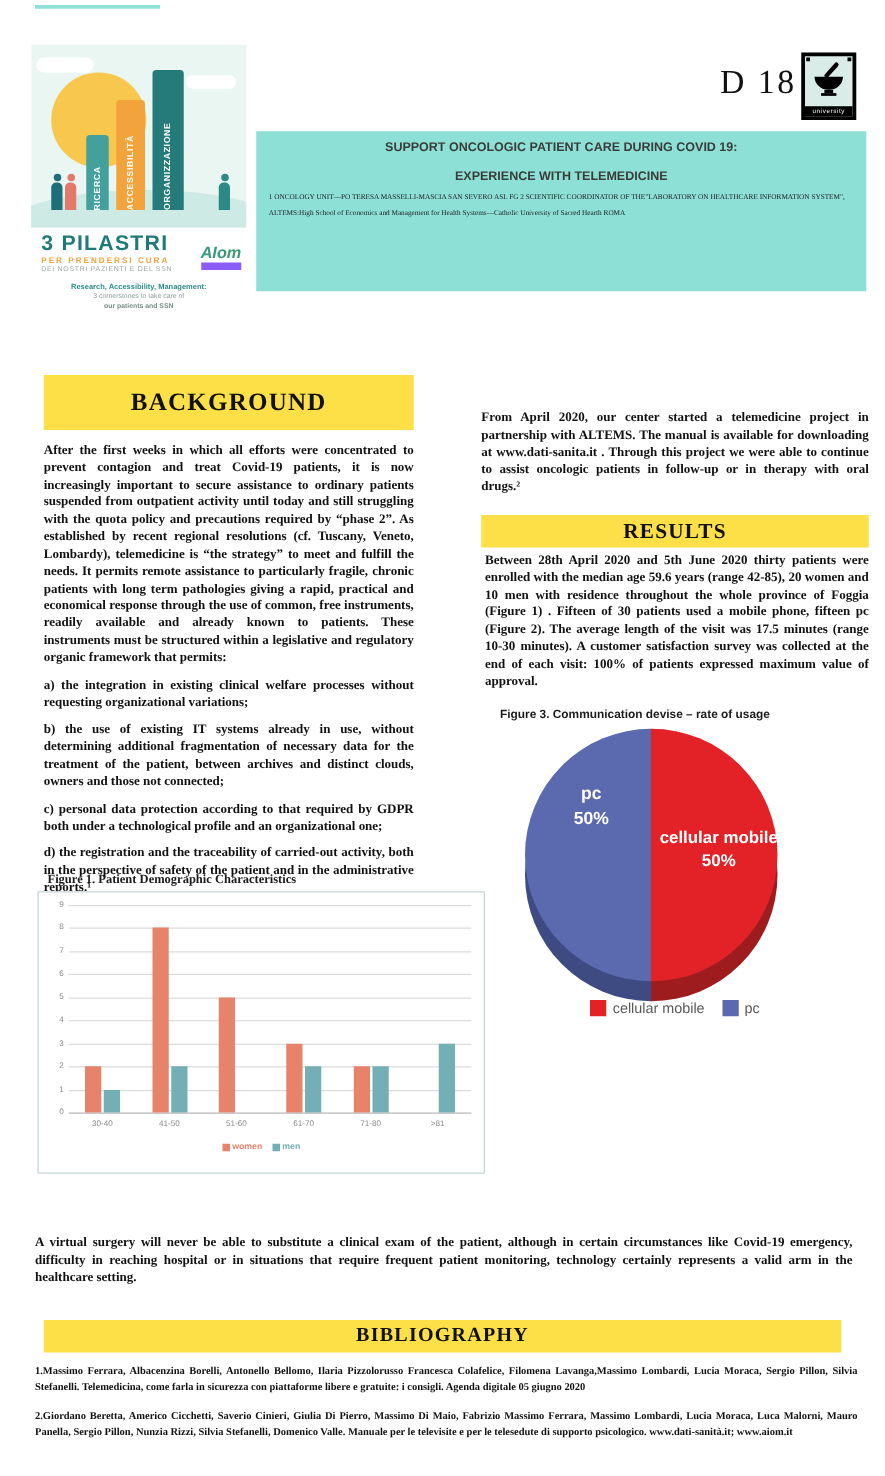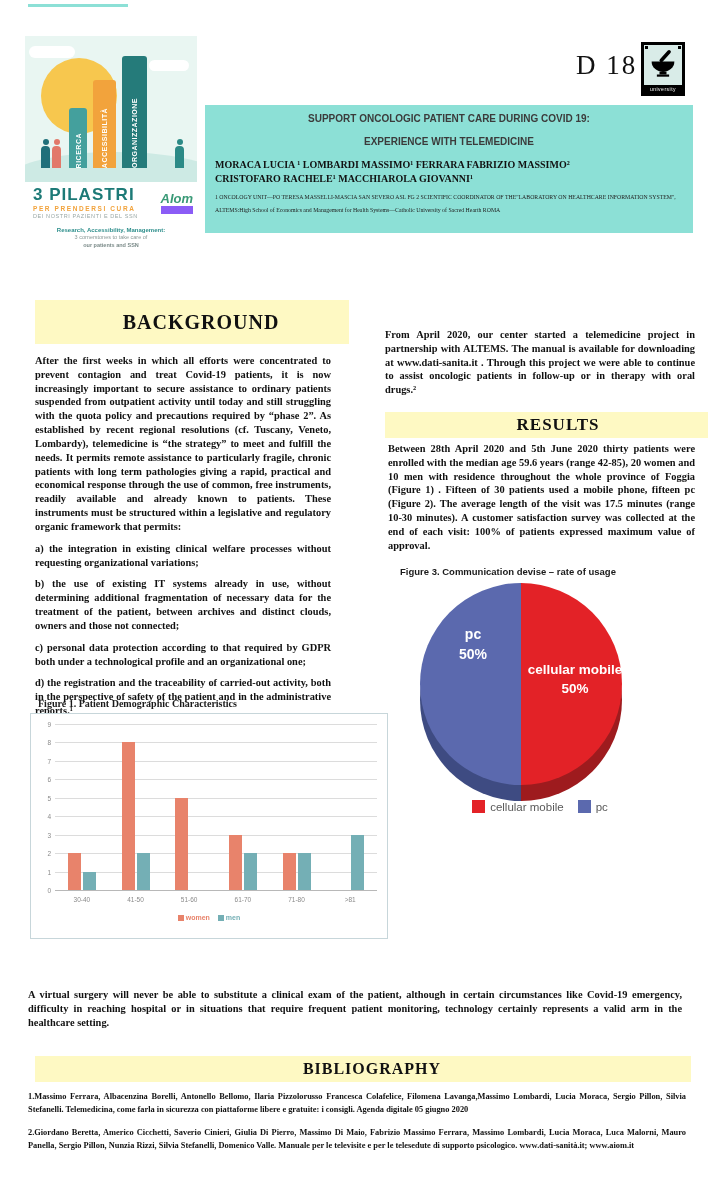--- a/index.html
+++ b/index.html
@@ -25,46 +25,46 @@
   .pillar { position: absolute; bottom: 14px; border-radius: 3px 3px 0 0; display: flex; align-items: flex-end; justify-content: center; }
   .pillar span { writing-mode: vertical-rl; transform: rotate(180deg); color: #ffffff; font-weight: bold; font-size: 7px; letter-spacing: 0.5px; padding-bottom: 2px; }
   .pillar.p1 { left: 44px; width: 18px; height: 60px; background: #44a09d; }
   .pillar.p2 { left: 68px; width: 23px; height: 88px; background: #F2A33C; }
   .pillar.p3 { left: 97px; width: 25px; height: 112px; background: #257b7a; }
   .person { position: absolute; bottom: 14px; width: 9px; height: 22px; border-radius: 4px 4px 0 0; }
   .person::before { content: ""; position: absolute; top: -7px; left: 1.5px; width: 6px; height: 6px; border-radius: 50%; background: inherit; }
   .person.pe1 { left: 16px; background: #1f6f7a; }
   .person.pe2 { left: 27px; background: #e2796a; }
   .person.pe3 { left: 150px; background: #2b8a86; }
-  .logo-pilastri-row { display: flex; align-items: flex-start; justify-content: space-between; padding: 4px 4px 0 8px; }
+  .logo-pilastri-row { display: flex; align-items: center; justify-content: space-between; padding: 4px 4px 0 8px; }
   .logo-3pilastri { font-size: 17px; font-weight: bold; color: #1d7a77; letter-spacing: 1px; line-height: 1; }
   .logo-sub1 { font-size: 6.5px; font-weight: bold; color: #F2A33C; letter-spacing: 1.6px; margin-top: 2px; }
   .logo-sub2 { font-size: 5.5px; color: #9aa8a6; letter-spacing: 0.6px; margin-top: 1px; }
-  .aiom-mini { font-size: 13px; font-weight: bold; font-style: italic; color: #3a9a77; margin-top: 6px; border-bottom: 8px solid #8b5cf6; line-height: 1.1; }
+  .aiom-mini { font-size: 13px; font-weight: bold; font-style: italic; color: #3a9a77; margin-top: 6px; border-bottom: 6px solid #8b5cf6; line-height: 1.1; }
   .logo-footer { text-align: center; margin-top: 7px; line-height: 1.35; }
   .lf1 { font-size: 6px; font-weight: bold; color: #2E8F8C; }
   .lf2 { font-size: 5.5px; color: #8a9a98; }
   .lf3 { font-size: 5.5px; font-weight: bold; color: #7b8b89; }
 
   
   .poster-code { position: absolute; left: 576px; top: 50px; font-size: 27px; color: #111; letter-spacing: 2px; font-family: "Liberation Serif", serif; }
   .stamp { position: absolute; left: 641px; top: 42px; width: 44px; height: 54px; background: #d9ece8; border: 3px solid #000; box-sizing: border-box; }
   .stamp svg { position: absolute; left: 5px; top: 4px; }
   .stamp-band { position: absolute; left: 0; bottom: 0; width: 100%; height: 8px; background: #000; color: #fff; font-family: "Liberation Sans", sans-serif; font-size: 5px; text-align: center; line-height: 8px; letter-spacing: 0.5px; }
   .stamp-dot { position: absolute; width: 3px; height: 3px; background: #000; }
 
   
   .title-band { position: absolute; left: 205px; top: 105px; width: 488px; height: 128px; background: #8CE0D6; box-sizing: border-box; padding: 8px 10px 0 10px; }
   .title-l1, .title-l2 { text-align: center; font-family: "Liberation Sans", sans-serif; font-weight: bold; font-size: 10px; color: #3B3B3B; }
   .title-l2 { margin-top: 12px; }
   .authors { margin-top: 11px; font-weight: bold; font-size: 10px; color: #111; line-height: 1.4; }
   .affil { margin-top: 5px; font-size: 5.8px; color: #222; line-height: 2.2; }
 
   
-  .band { background: #fef9c3; display: flex; align-items: center; justify-content: center; font-weight: bold; color: #111; letter-spacing: 1px; font-family: "Liberation Serif", serif; padding-left: 18px; }
+  .band { background: #fde047; display: flex; align-items: center; justify-content: center; font-weight: bold; color: #111; letter-spacing: 1px; font-family: "Liberation Serif", serif; }
   .band-bg   { position: absolute; left: 35px;  top: 300px; width: 296px; height: 44px; font-size: 20px; }
   .band-mm   { position: absolute; left: 385px; top: 298px; width: 310px; height: 26px; font-size: 15px; }
   .band-res  { position: absolute; left: 385px; top: 412px; width: 310px; height: 26px; font-size: 17px; }
   .band-conc { position: absolute; left: 35px;  top: 955px; width: 638px; height: 28px; font-size: 17px; }
   .band-bib  { position: absolute; left: 35px;  top: 1056px; width: 638px; height: 26px; font-size: 16px; }
 
   
   .bodytext { font-weight: bold; font-size: 10.4px; color: #111; text-align: justify; line-height: 1.33; }
   .col-left-text  { position: absolute; left: 35px; top: 354px; width: 296px; }
   .col-left-text p { margin: 0 0 8px 0; }
@@ -156,24 +156,20 @@
       <path d="M3 14 L29 14 A13 12 0 0 1 16 26 A13 12 0 0 1 3 14 Z" fill="#000"></path>
       <rect x="12" y="26" width="8" height="3" fill="#000"></rect>
       <rect x="9" y="29" width="14" height="2.5" fill="#000"></rect>
     </svg>
     <div class="stamp-band">university</div>
   </div>
 
   <div class="title-band">
     <div class="title-l1">SUPPORT ONCOLOGIC PATIENT CARE DURING COVID 19:</div>
     <div class="title-l2">EXPERIENCE WITH TELEMEDICINE</div>
-    <div class="authors">
-      <div>MORACA LUCIA ¹  LOMBARDI MASSIMO¹ FERRARA FABRIZIO MASSIMO²</div>
-      <div>CRISTOFARO RACHELE¹  MACCHIAROLA GIOVANNI¹</div>
-    </div>
     <div class="affil">
       <div>1 ONCOLOGY UNIT—PO TERESA MASSELLI-MASCIA  SAN SEVERO ASL FG   2 SCIENTIFIC COORDINATOR OF THE"LABORATORY ON HEALTHCARE INFORMATION SYSTEM",</div>
       <div>ALTEMS:High School of Economics and Management for Health Systems—Catholic University of Sacred Hearth ROMA</div>
     </div>
   </div>
 
   <div class="band band-bg">BACKGROUND</div>
   <div class="col-left-text bodytext">
     <p>After the first weeks in which all efforts were concentrated to prevent contagion and treat Covid-19 patients, it is now increasingly important to secure assistance to ordinary patients suspended from outpatient activity until today and still struggling with the quota policy and precautions required by “phase 2”. As established by recent regional resolutions (cf. Tuscany, Veneto, Lombardy), telemedicine is “the strategy” to meet and fulfill the needs. It permits remote assistance to particularly fragile, chronic patients with long term pathologies giving a rapid, practical and economical response through the use of common, free instruments, readily available and already known to patients. These instruments must be structured within a legislative and regulatory organic framework that permits:</p>
     <p>a) the integration in existing clinical welfare processes without requesting organizational variations;</p>

